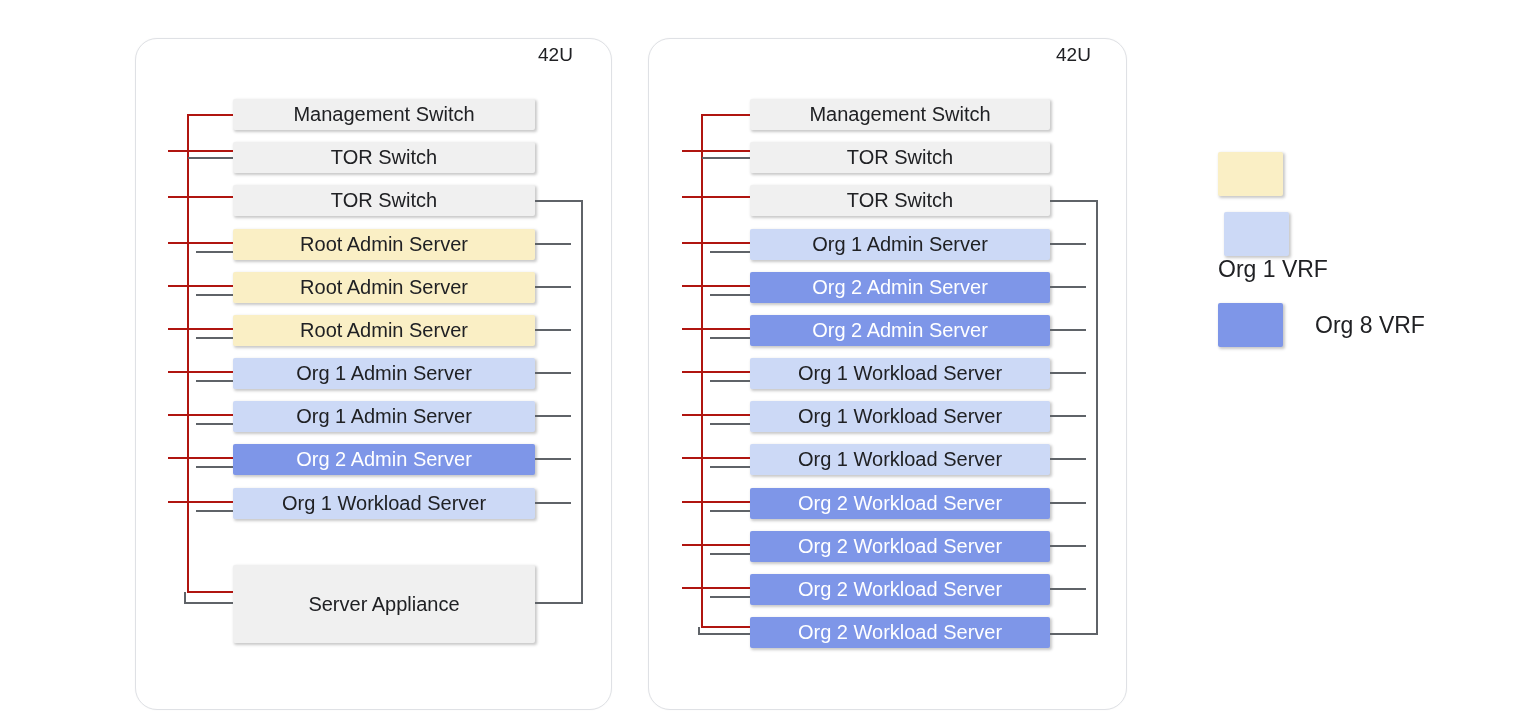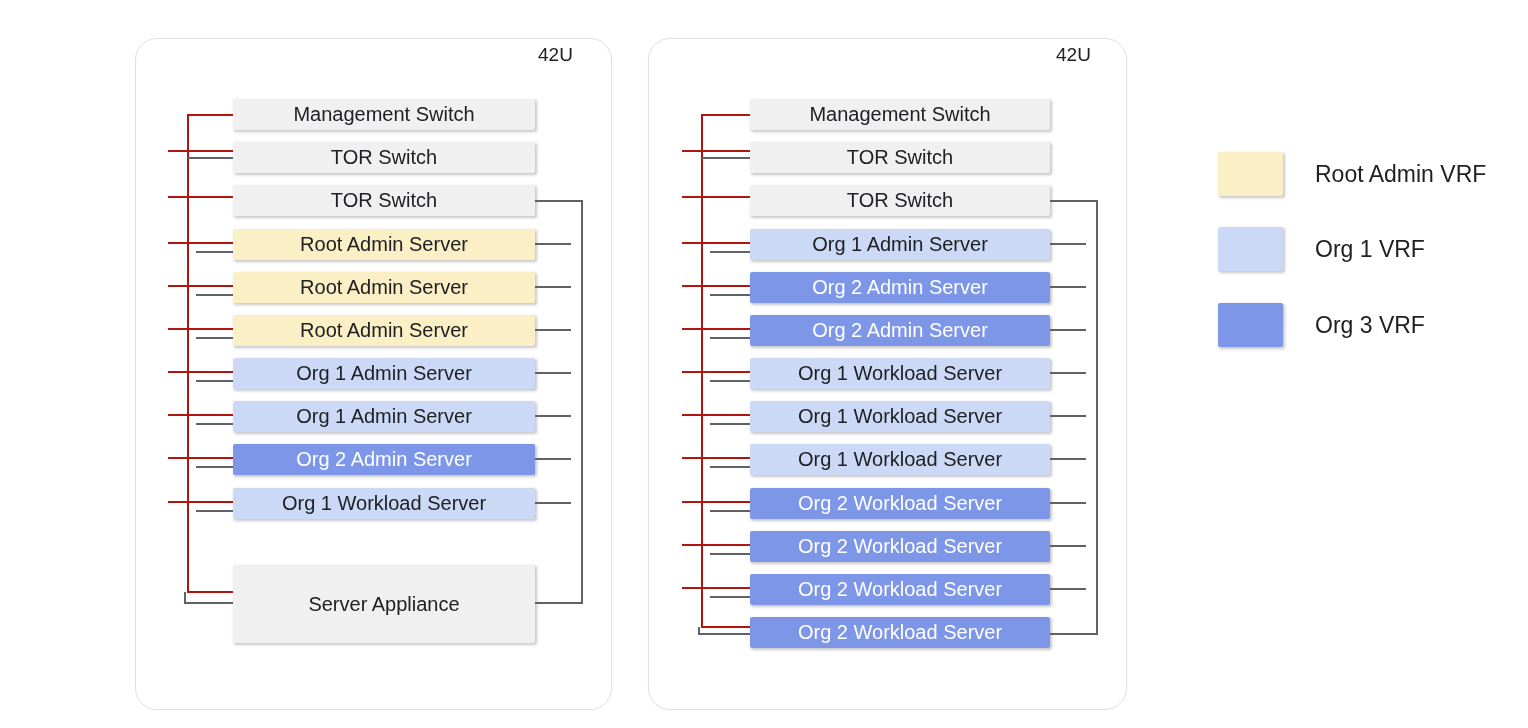--- a/index.html
+++ b/index.html
@@ -203,24 +203,23 @@
       <div class="wire" style="left: 1050px; top: 588px; width: 36px; height: 2px; background: rgb(95, 99, 104);"></div>
       <div class="wire" style="left: 701px; top: 626px; width: 49px; height: 2px; background: rgb(176, 21, 16);"></div>
       <div class="wire" style="left: 698px; top: 627px; width: 2px; height: 7px; background: rgb(95, 99, 104);"></div>
       <div class="wire" style="left: 698px; top: 633px; width: 52px; height: 2px; background: rgb(95, 99, 104);"></div>
       <div class="wire" style="left: 1050px; top: 633px; width: 48px; height: 2px; background: rgb(95, 99, 104);"></div>
     </div>
 
   <div class="legend">
     <div class="legend-item" style="top:0px;">
       <span class="legend-swatch" style="background: rgb(250, 239, 197);"></span>
-      <span class="legend-label">Root Admin VRF</span>
-    </div>
-    <div class="legend-item" style="top:75px;">
+    </div>
+    <div class="legend-item" style="top:60px;flex-direction:column;">
       <span class="legend-swatch" style="background: rgb(204, 217, 246);"></span>
       <span class="legend-label">Org 1 VRF</span>
     </div>
     <div class="legend-item" style="top:151px;">
       <span class="legend-swatch" style="background: rgb(126, 150, 232);"></span>
-      <span class="legend-label">Org 3 VRF</span>
+      <span class="legend-label">Org 8 VRF</span>
     </div>
   </div>
 </div>
 
 </body></html>

